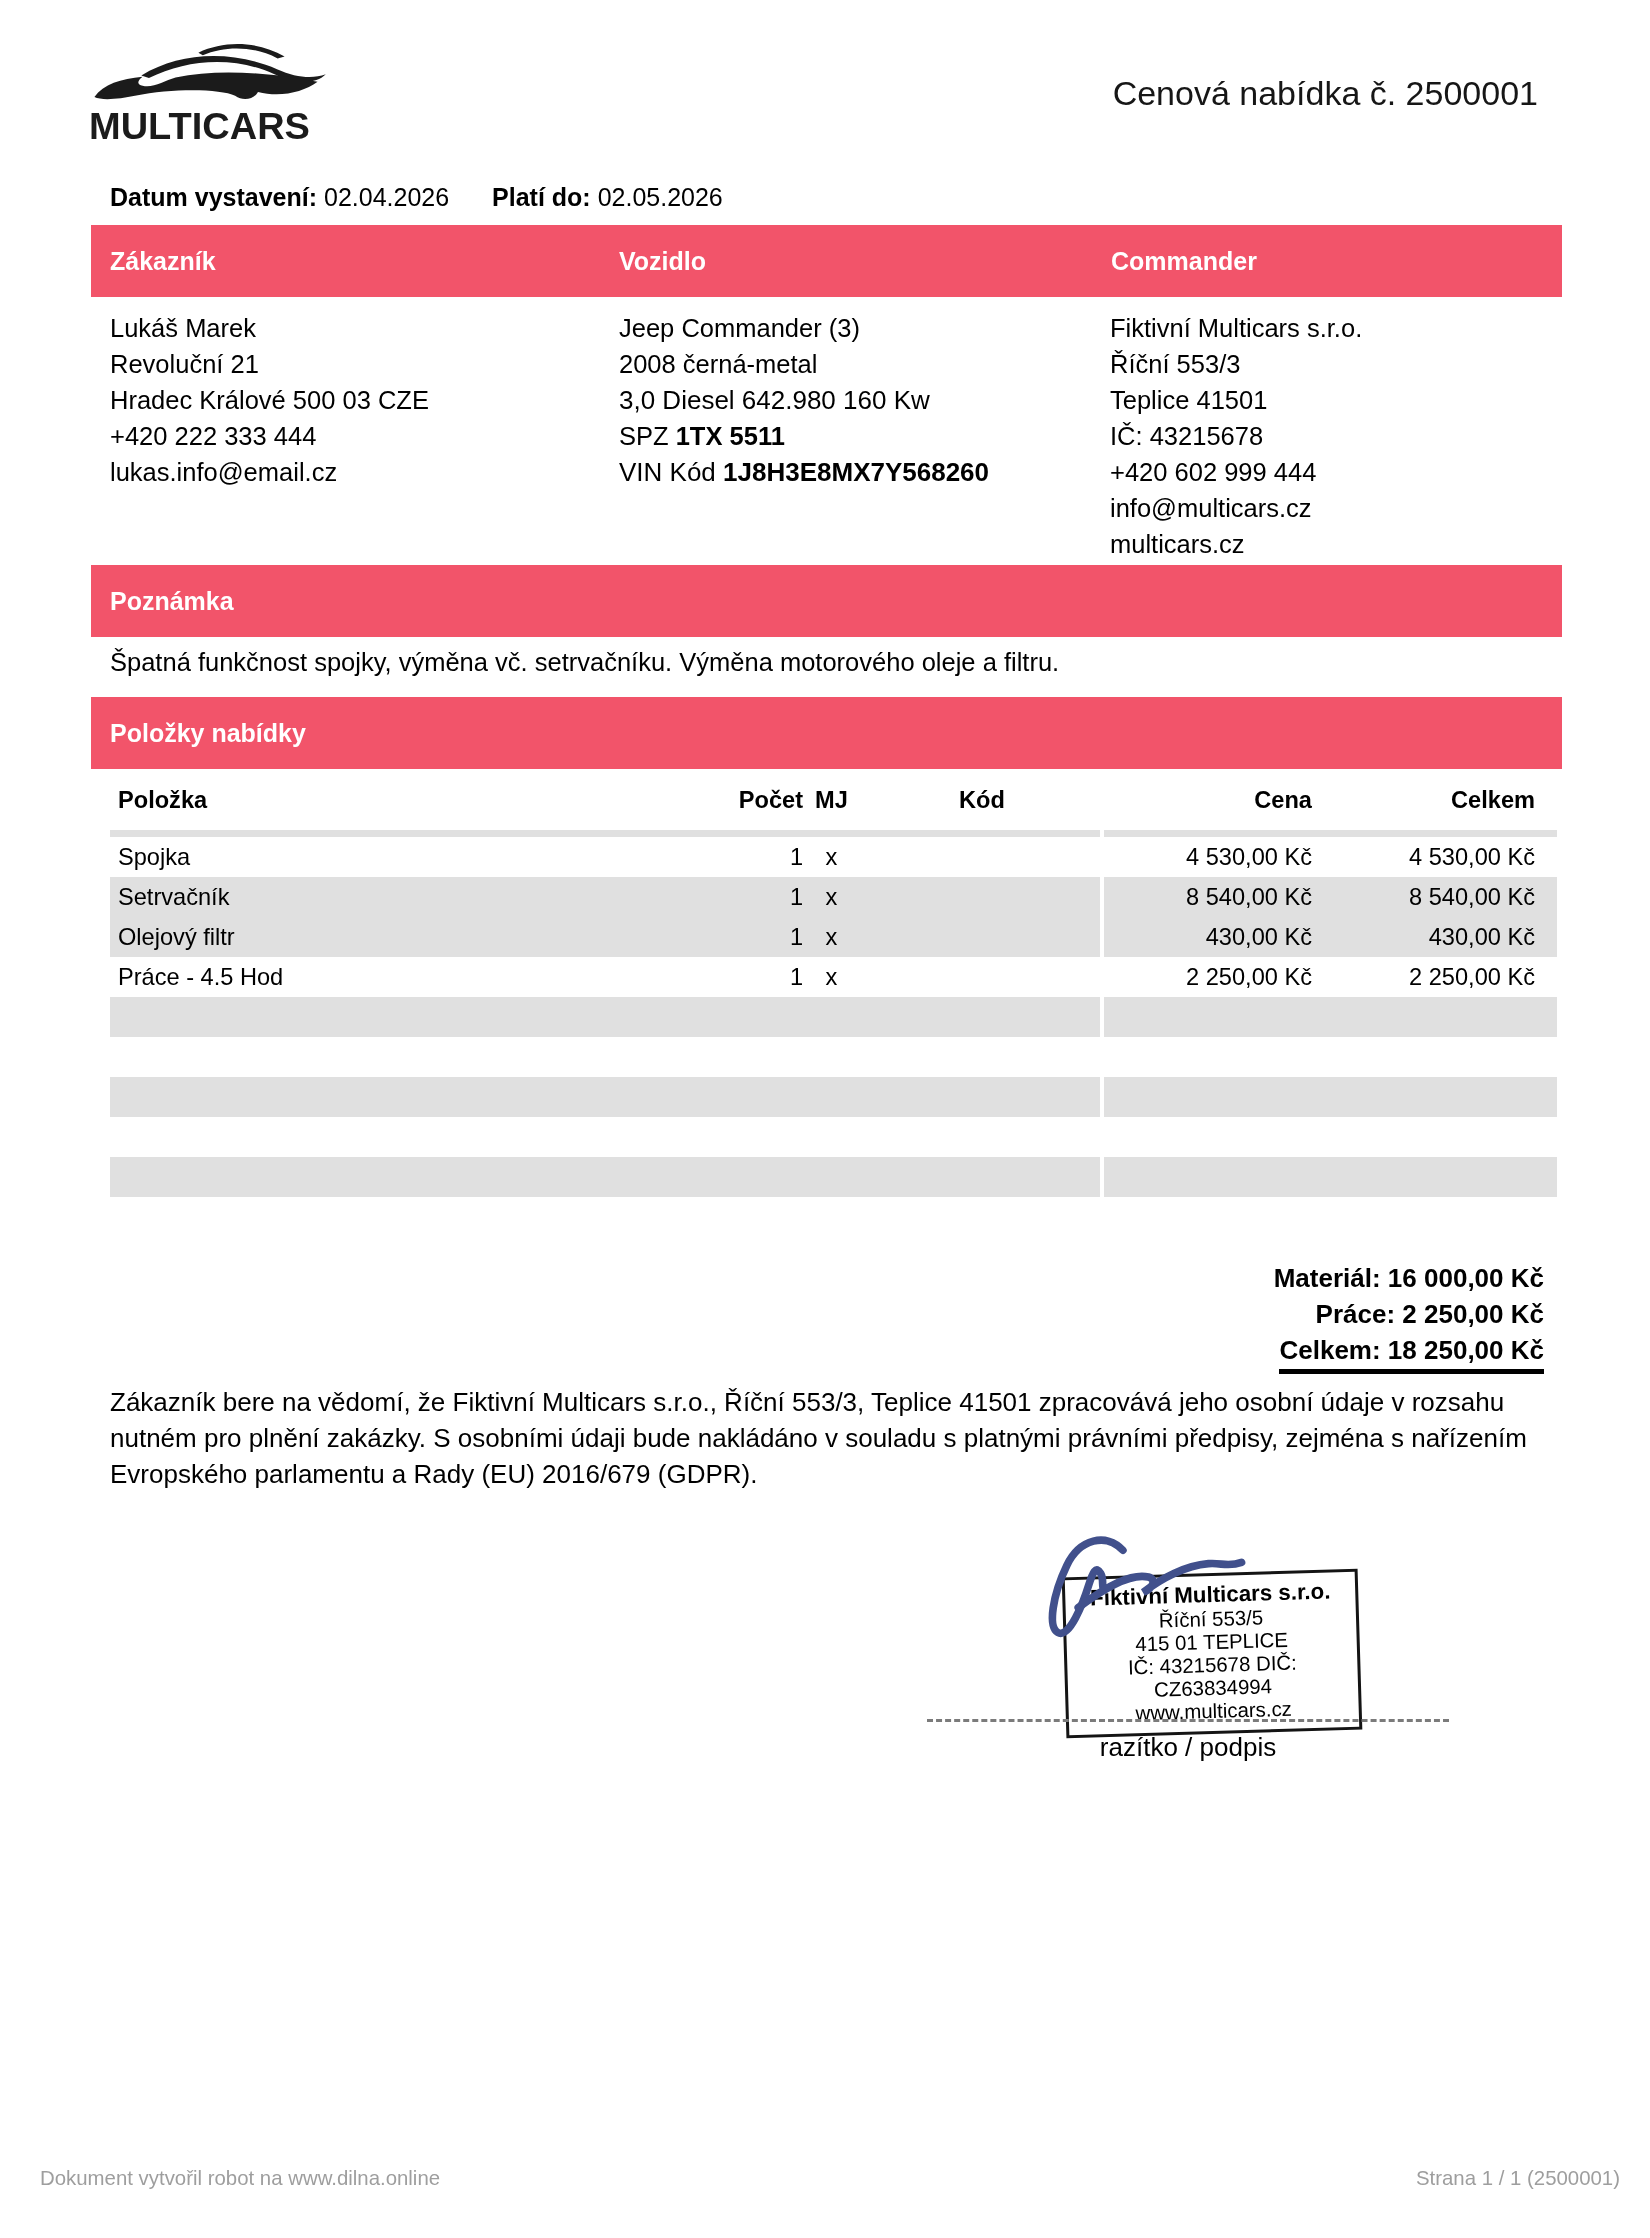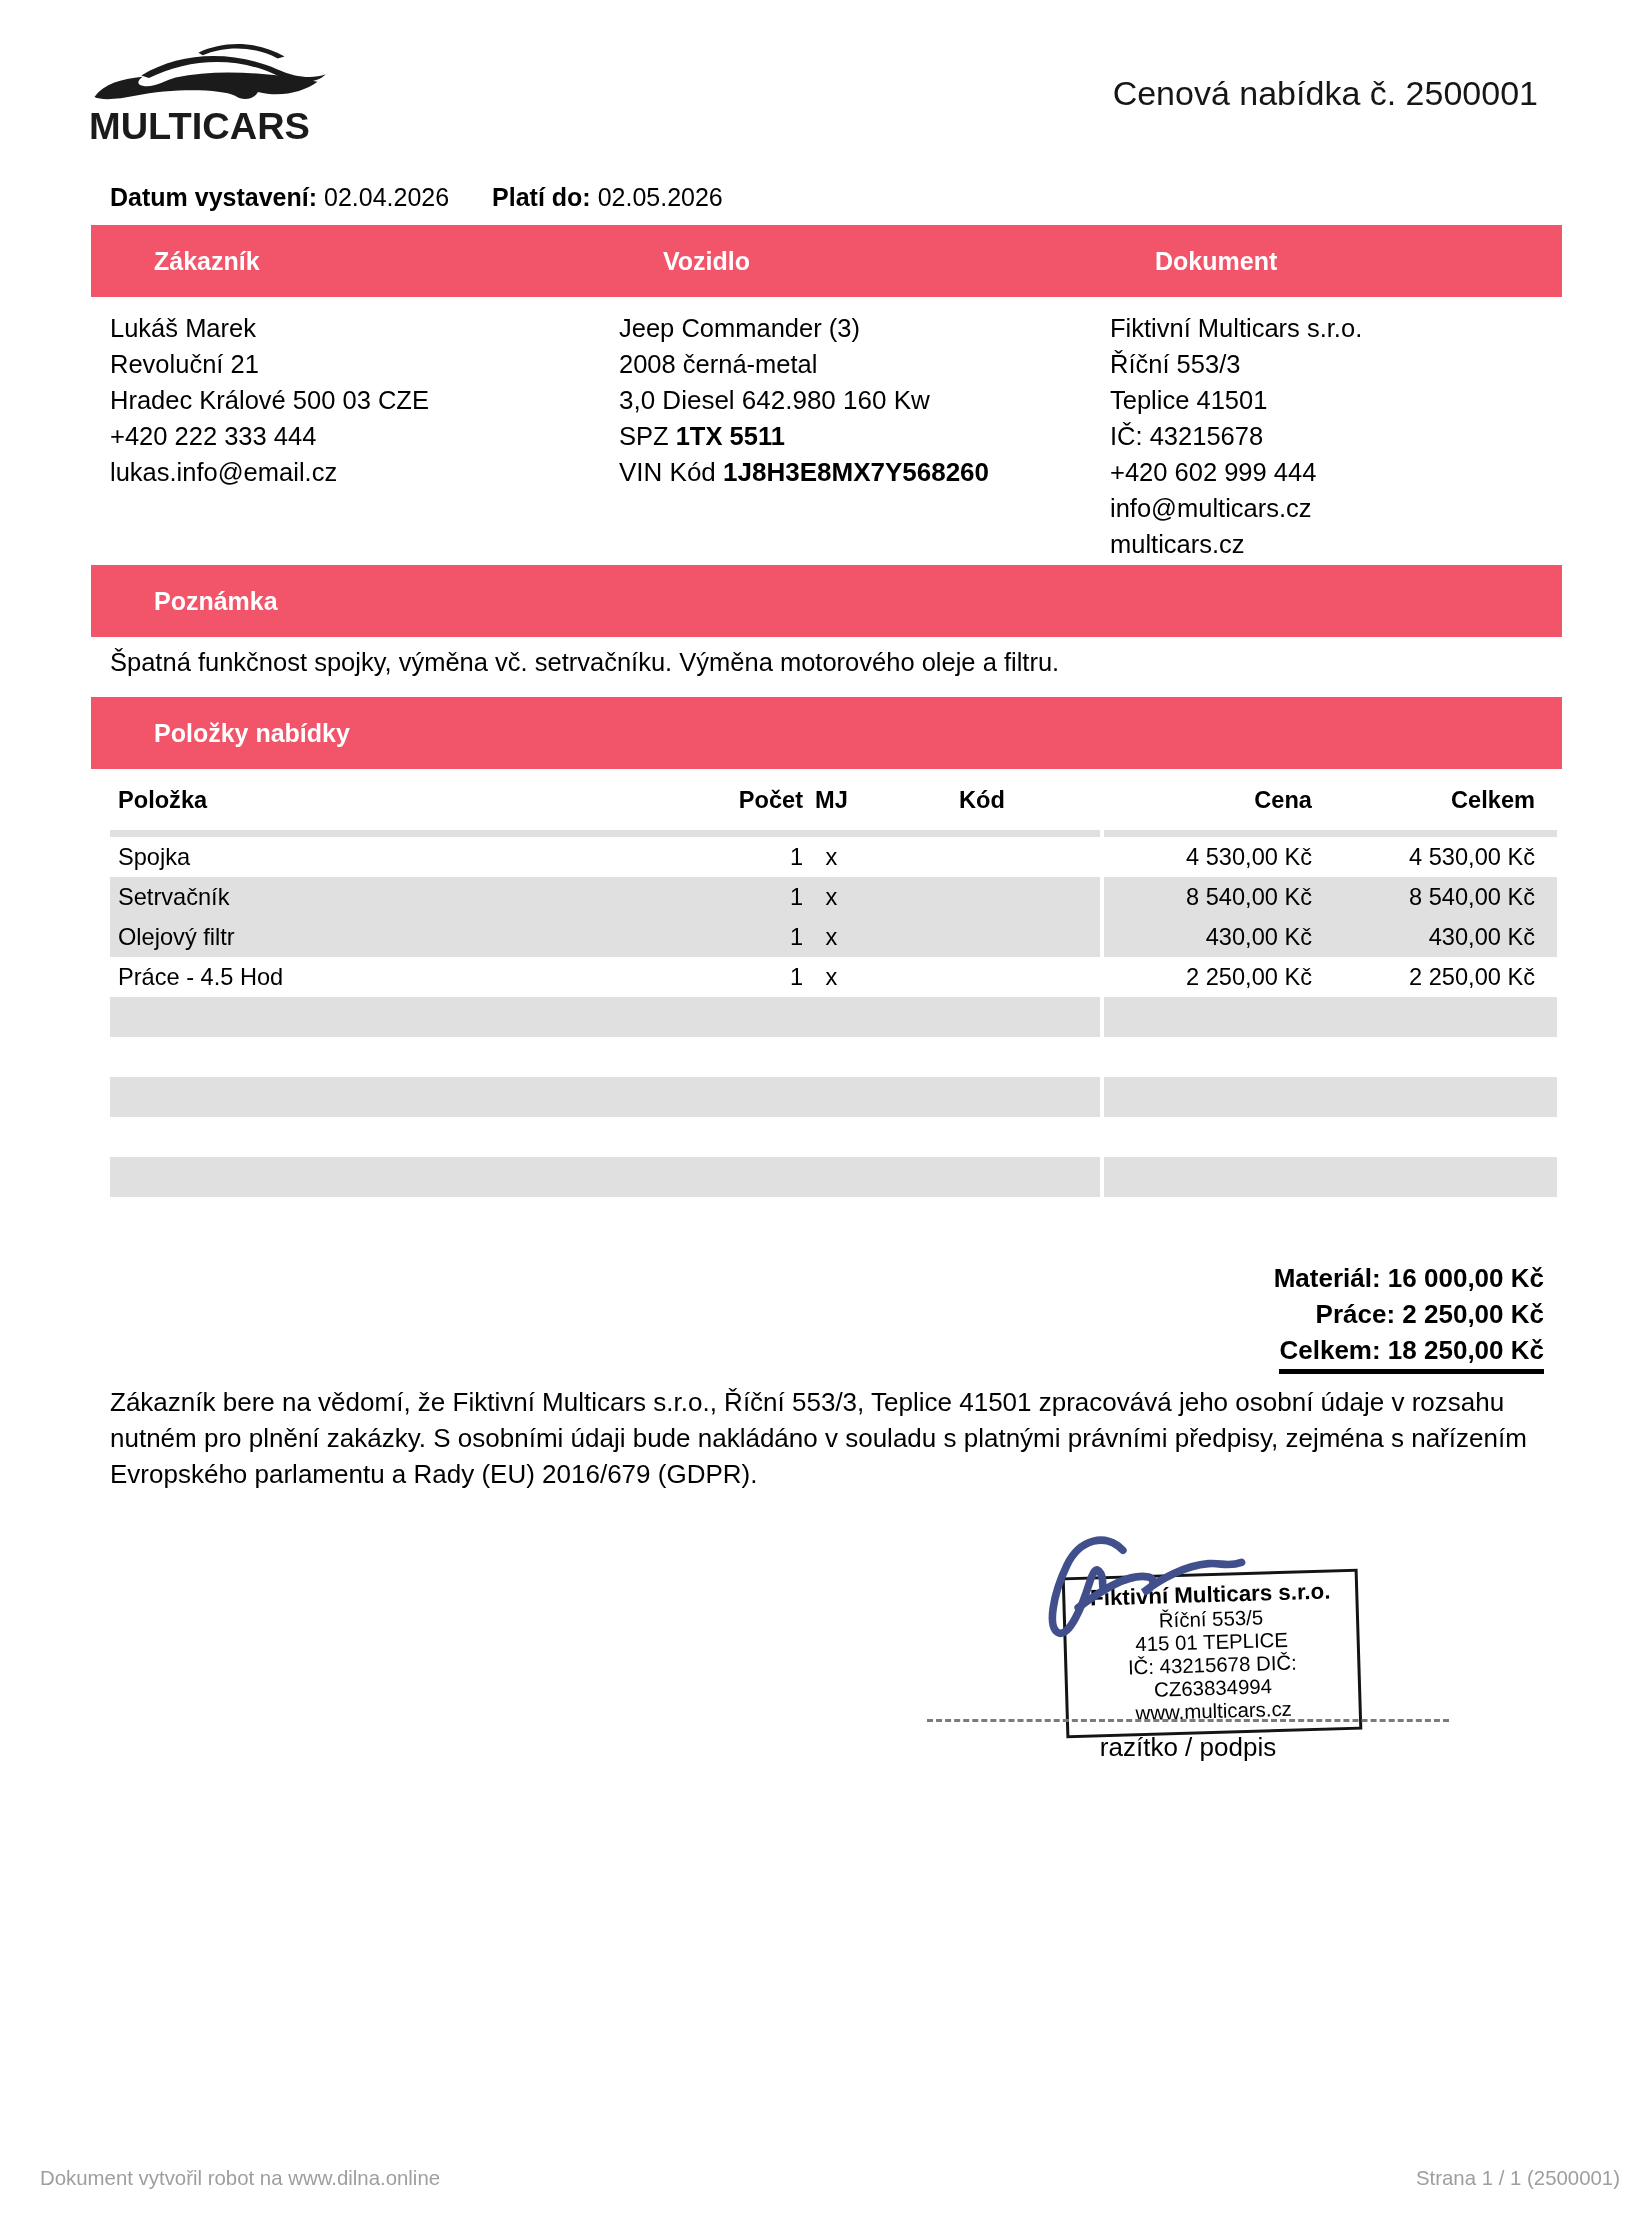--- a/index.html
+++ b/index.html
@@ -23,21 +23,21 @@
   .doc-title{right:113px;top:74px;font-size:34px;color:#161616;}
 
   
   .date-row{left:110px;top:183px;font-size:25px;}
   .date-row b{font-weight:bold;}
   .date-row .pair2{margin-left:36px;}
 
   
   .bar{left:91px;width:1471px;height:72px;background:var(--accent);color:#fff;
        font-size:25px;font-weight:bold;}
-  .bar .bar-label{position:absolute;top:22px;margin-left:44px;}
+  .bar .bar-label{position:absolute;top:22px;}
   .bar1{top:225px;}
   .bar2{top:565px;}
   .bar3{top:697px;}
   .off-col1{left:19px;}
   .off-col2{left:528px;}
   .off-col3{left:1020px;}
 
   
   .info-col{top:310px;font-size:25.5px;line-height:36px;}
   .info-col.c1{left:110px;}
@@ -109,21 +109,21 @@
     </span>
     <span class="pair2">
       <b>Platí do:</b>
       <span>02.05.2026</span>
     </span>
   </div>
 
   <div class="abs bar bar1">
     <span class="bar-label off-col1">Zákazník</span>
     <span class="bar-label off-col2">Vozidlo</span>
-    <span class="bar-label off-col3">Dokument</span>
+    <span class="bar-label off-col3">Commander</span>
   </div>
 
   <div class="abs info-col c1">
     <div>Lukáš Marek</div>
     <div>Revoluční 21</div>
     <div>Hradec Králové 500 03 CZE</div>
     <div>+420 222 333 444</div>
     <div>lukas.info@email.cz</div>
   </div>
 

